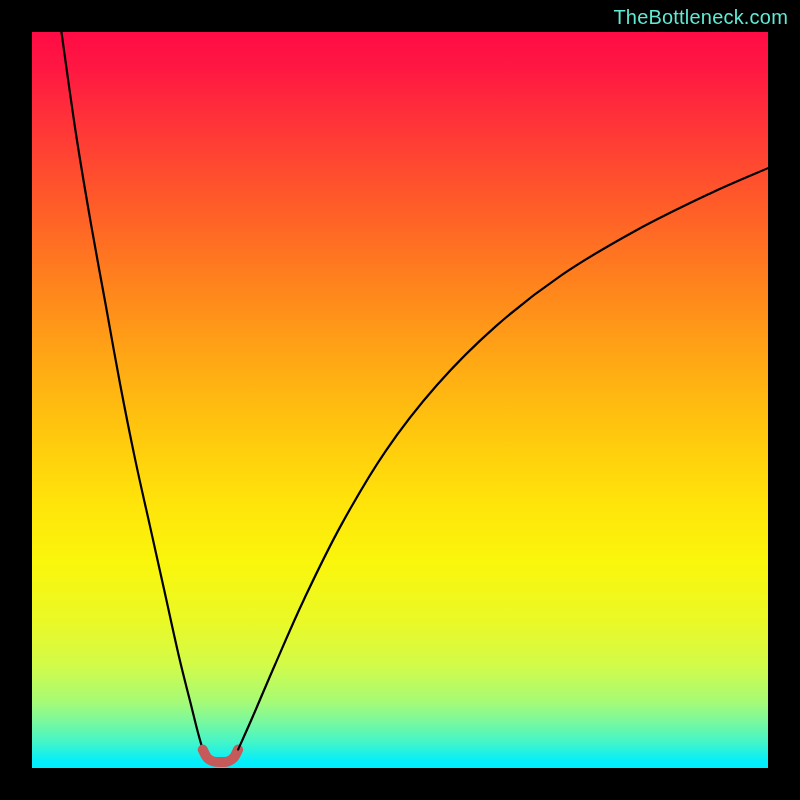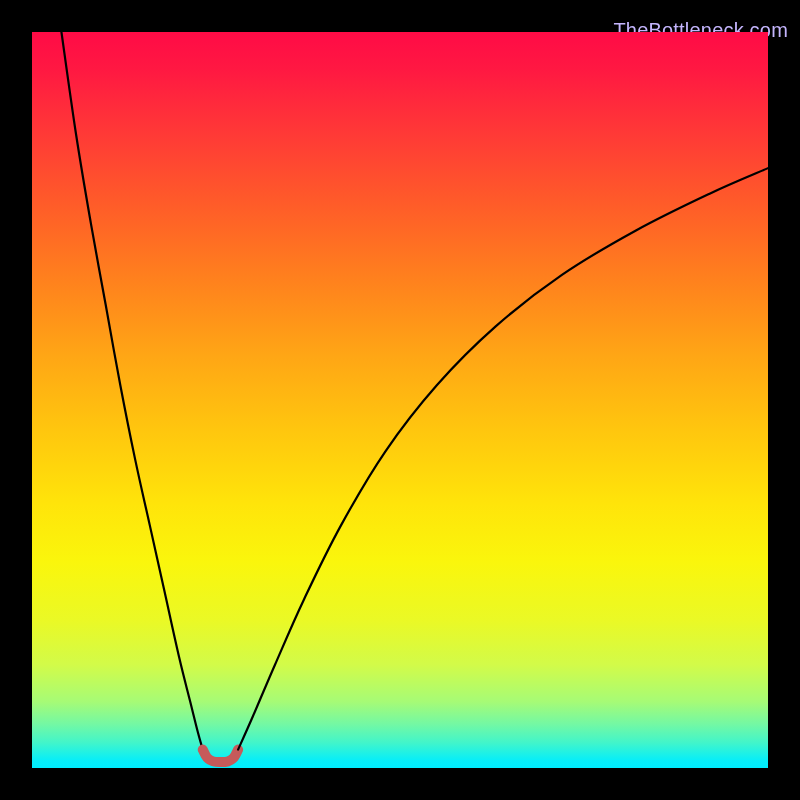--- a/index.html
+++ b/index.html
@@ -48,25 +48,24 @@
       #43f5c9 96.5%,
       #1ef1e6 98%,
       #06eef9 99%,
       #00edff 100%
     );
   }
   .watermark {
     position: absolute;
     top: 6px;
     right: 12px;
-    color: #c4b5fd;
+    color: #5eead4;
     font-size: 20px;
     letter-spacing: 0.2px;
     font-weight: 500;
-    margin-top: 13px;
   }
   svg.curves {
     position: absolute;
     inset: 0;
   }
 </style>
 </head>
 <body>
 
 <div class="frame">

